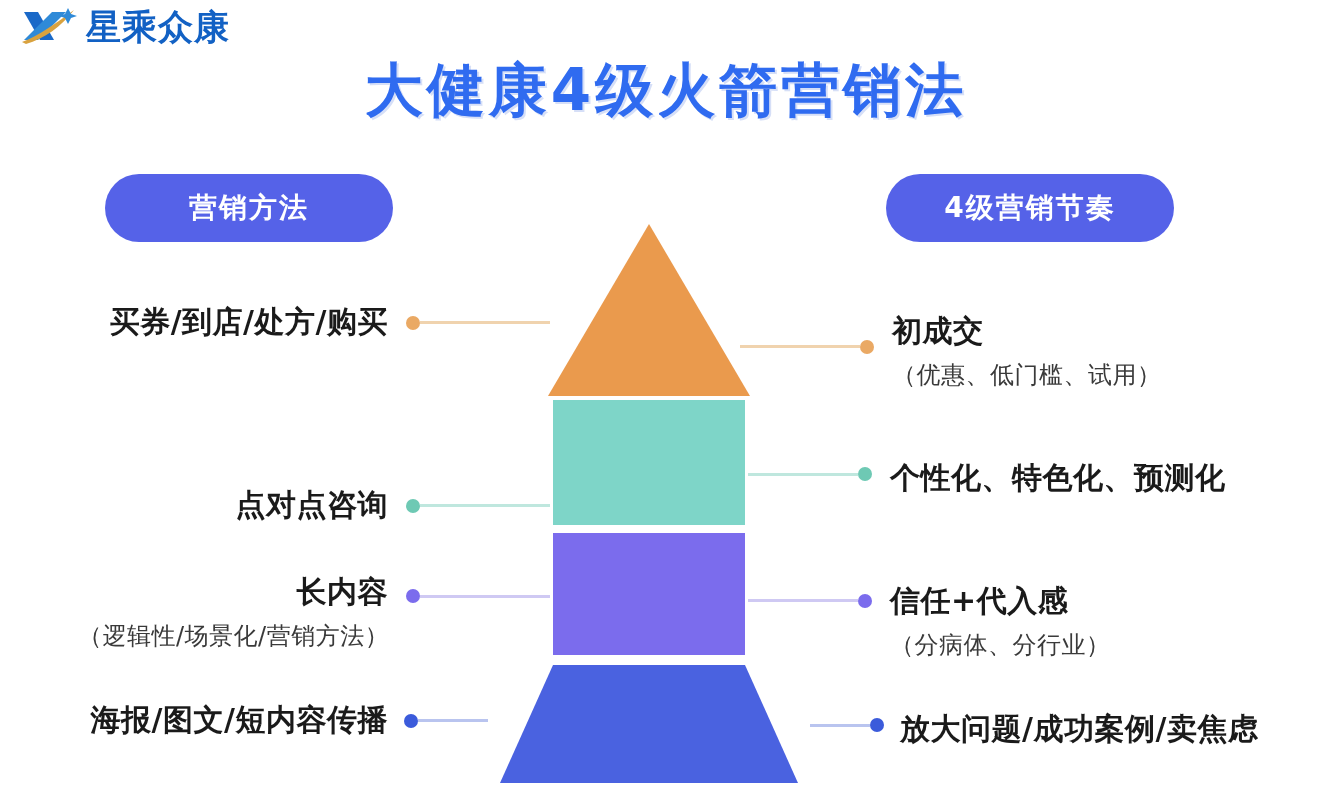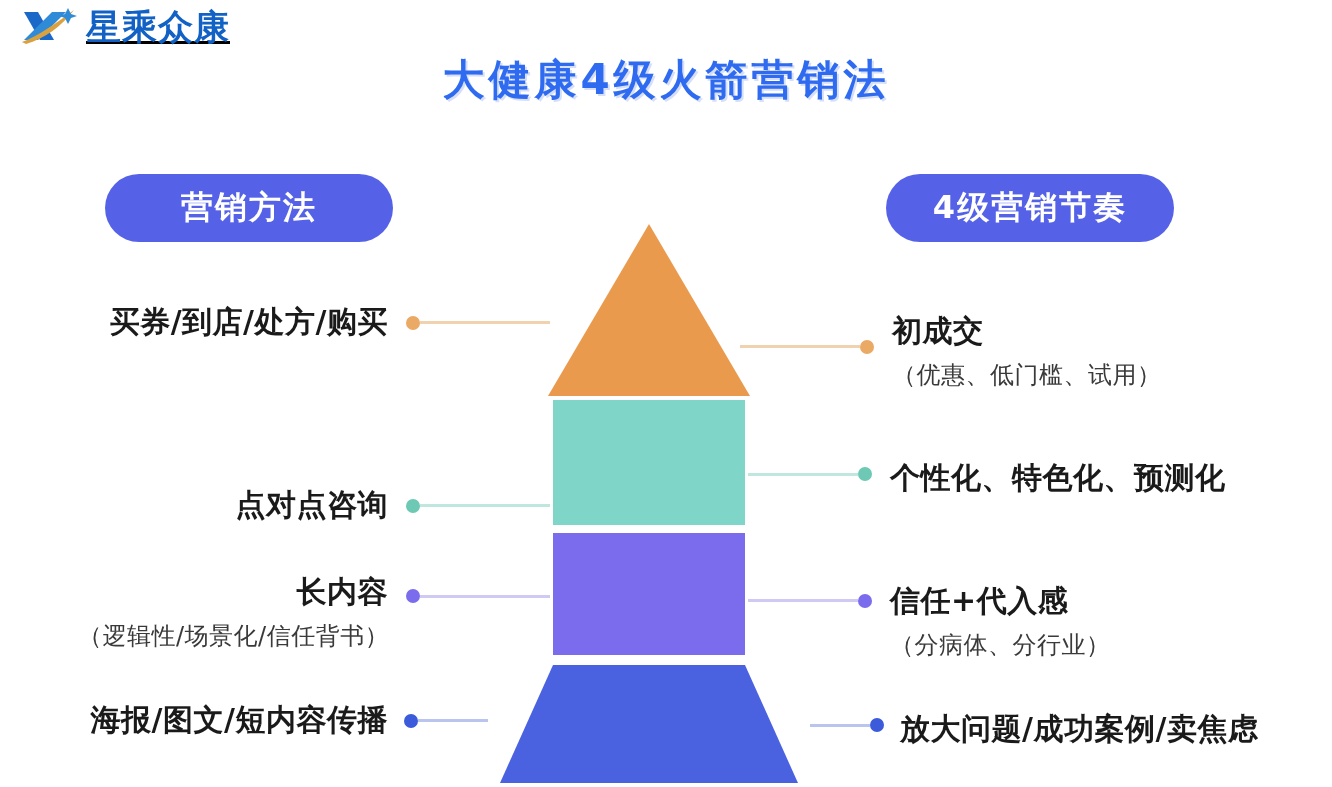--- a/index.html
+++ b/index.html
@@ -16,21 +16,20 @@
   }
 
   
   .logo {
     position: absolute;
     left: 18px;
     top: 6px;
     display: flex;
     align-items: center;
     gap: 6px;
-    text-decoration: underline;
   }
   .logo-mark {
     width: 62px;
     height: 42px;
     position: relative;
     flex: none;
   }
   .logo-text {
     font-size: 35px;
     font-weight: bold;
@@ -40,37 +39,37 @@
     font-family: "DejaVu Sans", "Liberation Sans", sans-serif;
   }
 
   
   .title {
     position: absolute;
     left: 0;
     right: 0;
     top: 52px;
     text-align: center;
-    font-size: 42px;
+    font-size: 58px;
     font-weight: bold;
     color: #2f6bf0;
     letter-spacing: 4px;
     font-family: "DejaVu Sans", "Liberation Sans", sans-serif;
     text-shadow: 2px 2px 0 rgba(120,150,230,0.30);
     white-space: nowrap;
   }
 
   
   .pill {
     position: absolute;
     height: 68px;
     border-radius: 34px;
     background: #5562e8;
     color: #ffffff;
-    font-size: 32px;
+    font-size: 28px;
     font-weight: bold;
     display: flex;
     align-items: center;
     justify-content: center;
     letter-spacing: 2px;
     font-family: "DejaVu Sans", "Liberation Sans", sans-serif;
   }
   .pill-left  { left: 105px; top: 174px; width: 288px; }
   .pill-right { left: 886px; top: 174px; width: 288px; }
 
@@ -188,21 +187,21 @@
   <span class="lead" style="width:110px; background:#bfe7de;"></span>
   <span class="dot" style="background:#6ec9b4; margin-right:18px;"></span>
   <div class="side-text txt-left">
     <div class="side-main">个性化、特色化、预测化</div>
   </div>
 </div>
 
 <div class="row" style="left:78px; top:572px;">
   <div class="side-text txt-right" style="width:310px;">
     <div class="side-main">长内容</div>
-    <div class="side-sub">（逻辑性/场景化/信任背书）</div>
+    <div class="side-sub">（逻辑性/场景化/营销方法）</div>
   </div>
   <span class="dot" style="background:#7b6ced; margin-left:18px; margin-bottom:32px;"></span>
   <span class="lead" style="width:130px; background:#cfc9f3; margin-bottom:32px;"></span>
 </div>
 
 <div class="row" style="left:748px; top:572px;">
   <span class="lead" style="width:110px; background:#cfc9f3; margin-bottom:32px;"></span>
   <span class="dot" style="background:#7b6ced; margin-right:18px; margin-bottom:32px;"></span>
   <div class="side-text txt-left">
     <div class="side-main">信任+代入感</div>

